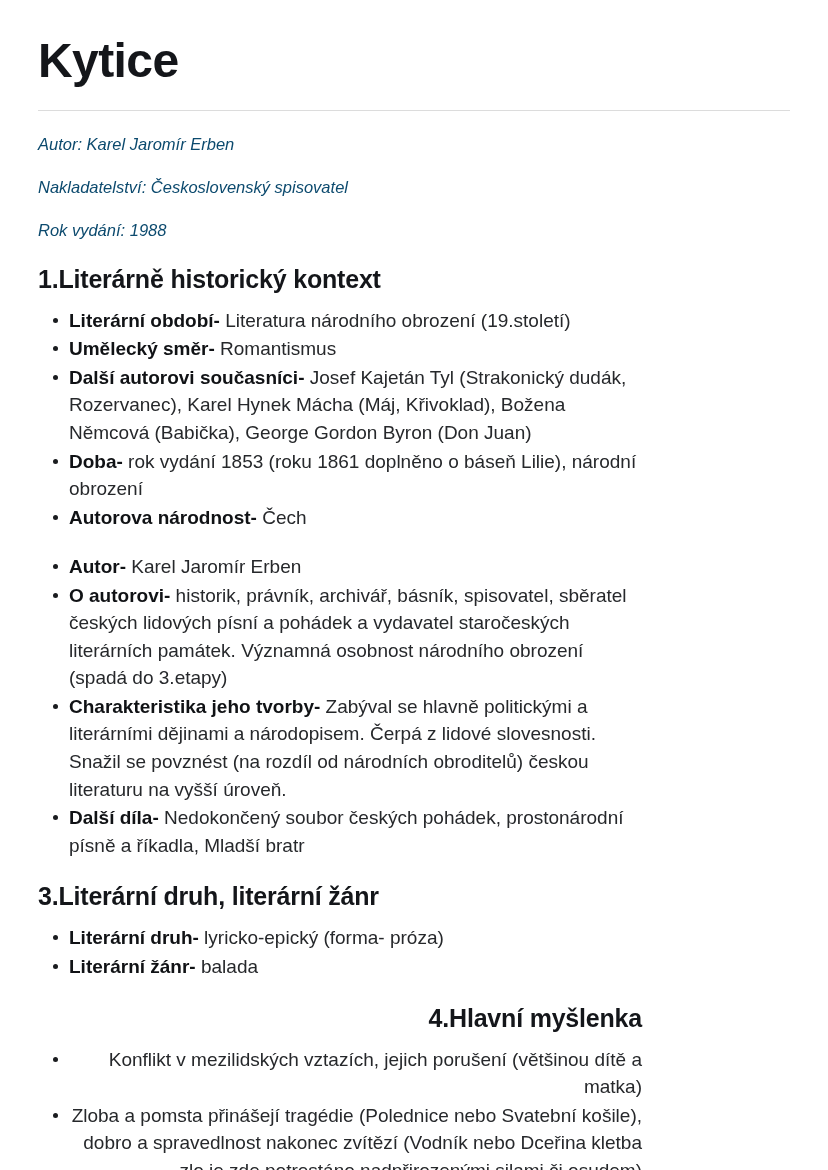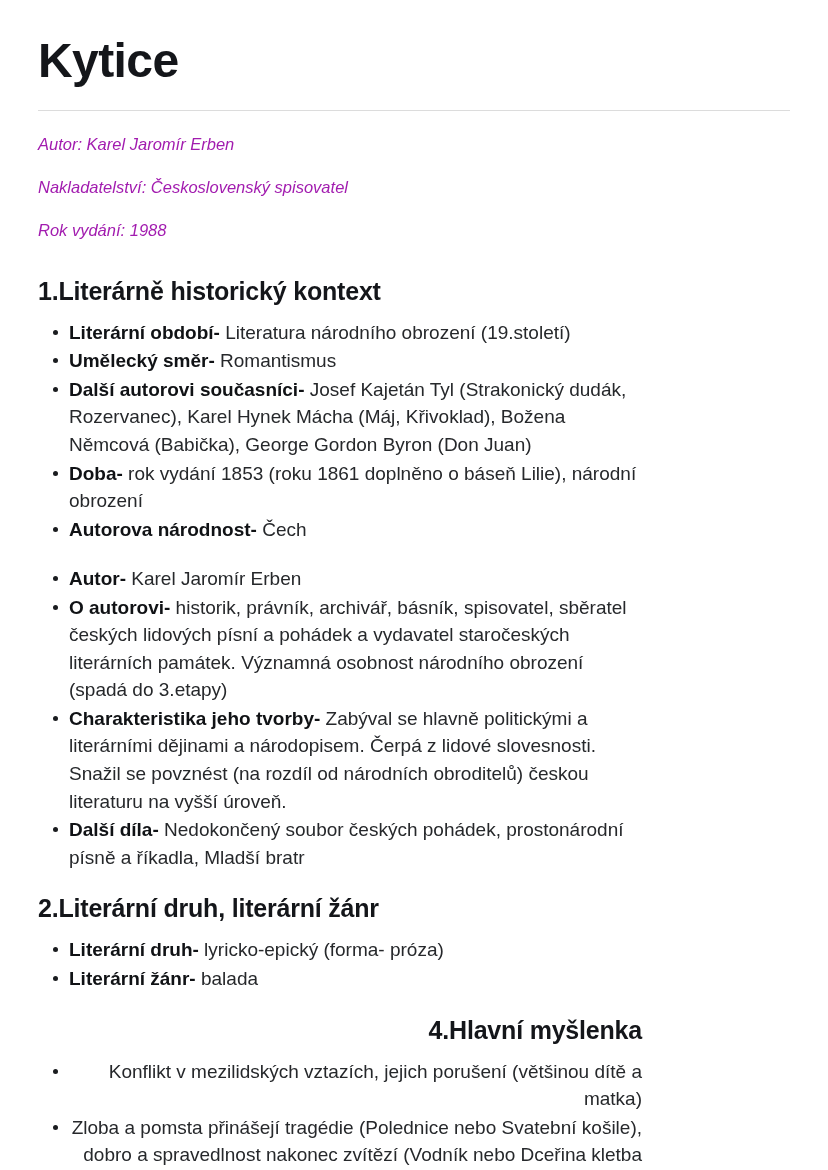--- a/index.html
+++ b/index.html
@@ -32,25 +32,25 @@
     height: 1px;
     background: #dcdcdc;
     border: 0;
     margin: 0 0 22px 0;
     width: 752px;
   }
   .meta-line {
     font-style: italic;
     font-size: 16.5px;
     line-height: 1.35;
-    color: #a21caf;
+    color: #0c4a6e;
     margin: 0 0 21px 0;
   }
   .meta-line:last-of-type {
-    margin-bottom: 34px;
+    margin-bottom: 22px;
   }
   .section-heading {
     font-size: 25px;
     font-weight: 700;
     letter-spacing: -0.2px;
     line-height: 1.25;
     color: #14161a;
     margin: 0 0 12px 0;
   }
   .section {
@@ -116,21 +116,21 @@
       </div>
       <div class="section">
         <ul class="bullets">
           <li><span class="lead">Autor-</span><span> Karel Jaromír Erben</span></li>
           <li><span class="lead">O autorovi-</span><span> historik, právník, archivář, básník, spisovatel, sběratel českých lidových písní a pohádek a vydavatel staročeských literárních památek. Významná osobnost národního obrození (spadá do 3.etapy)</span></li>
           <li><span class="lead">Charakteristika jeho tvorby-</span><span> Zabýval se hlavně politickými a literárními dějinami a národopisem. Čerpá z lidové slovesnosti. Snažil se povznést (na rozdíl od národních obroditelů) českou literaturu na vyšší úroveň.</span></li>
           <li><span class="lead">Další díla-</span><span> Nedokončený soubor českých pohádek, prostonárodní písně a říkadla, Mladší bratr</span></li>
         </ul>
       </div>
       <div class="section">
-        <h2 class="section-heading">2.Literární druh, literární žánr</h2>
+        <h2 class="section-heading">3.Literární druh, literární žánr</h2>
         <ul class="bullets">
           <li><span class="lead">Literární druh-</span><span> lyricko-epický (forma- próza)</span></li>
           <li><span class="lead">Literární žánr-</span><span> balada</span></li>
         </ul>
       </div>
       <div class="section">
         <h2 class="section-heading">4.Hlavní myšlenka</h2>
         <ul class="bullets">
           <li><span>Konflikt v mezilidských vztazích, jejich porušení (většinou dítě a matka)</span></li>
           <li><span>Zloba a pomsta přinášejí tragédie (Polednice nebo Svatební košile), dobro a spravedlnost nakonec zvítězí (Vodník nebo Dceřina kletba zlo je zde potrestáno nadpřirozenými silami či osudem)</span></li>

